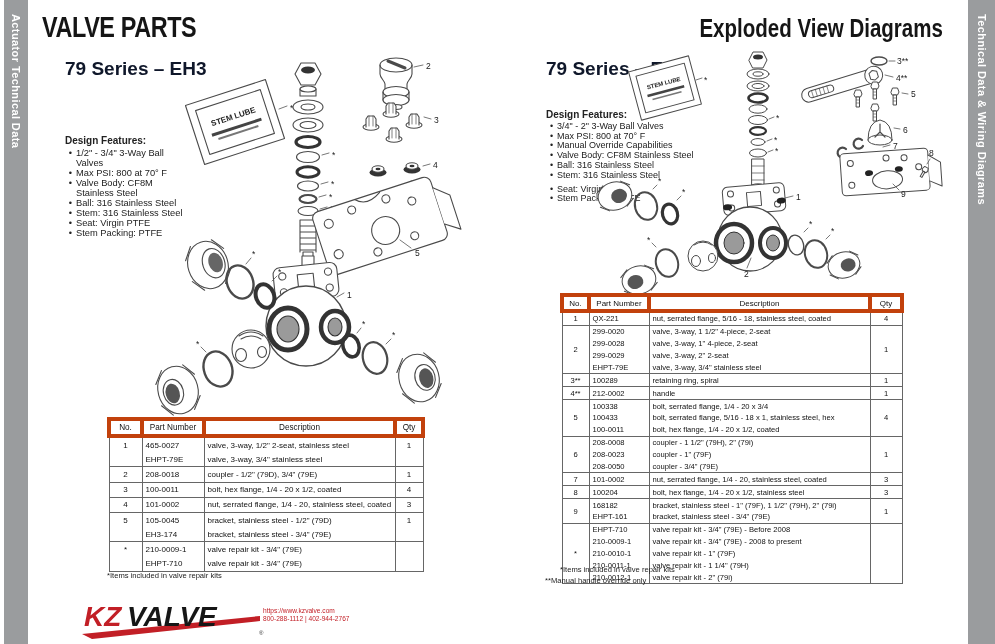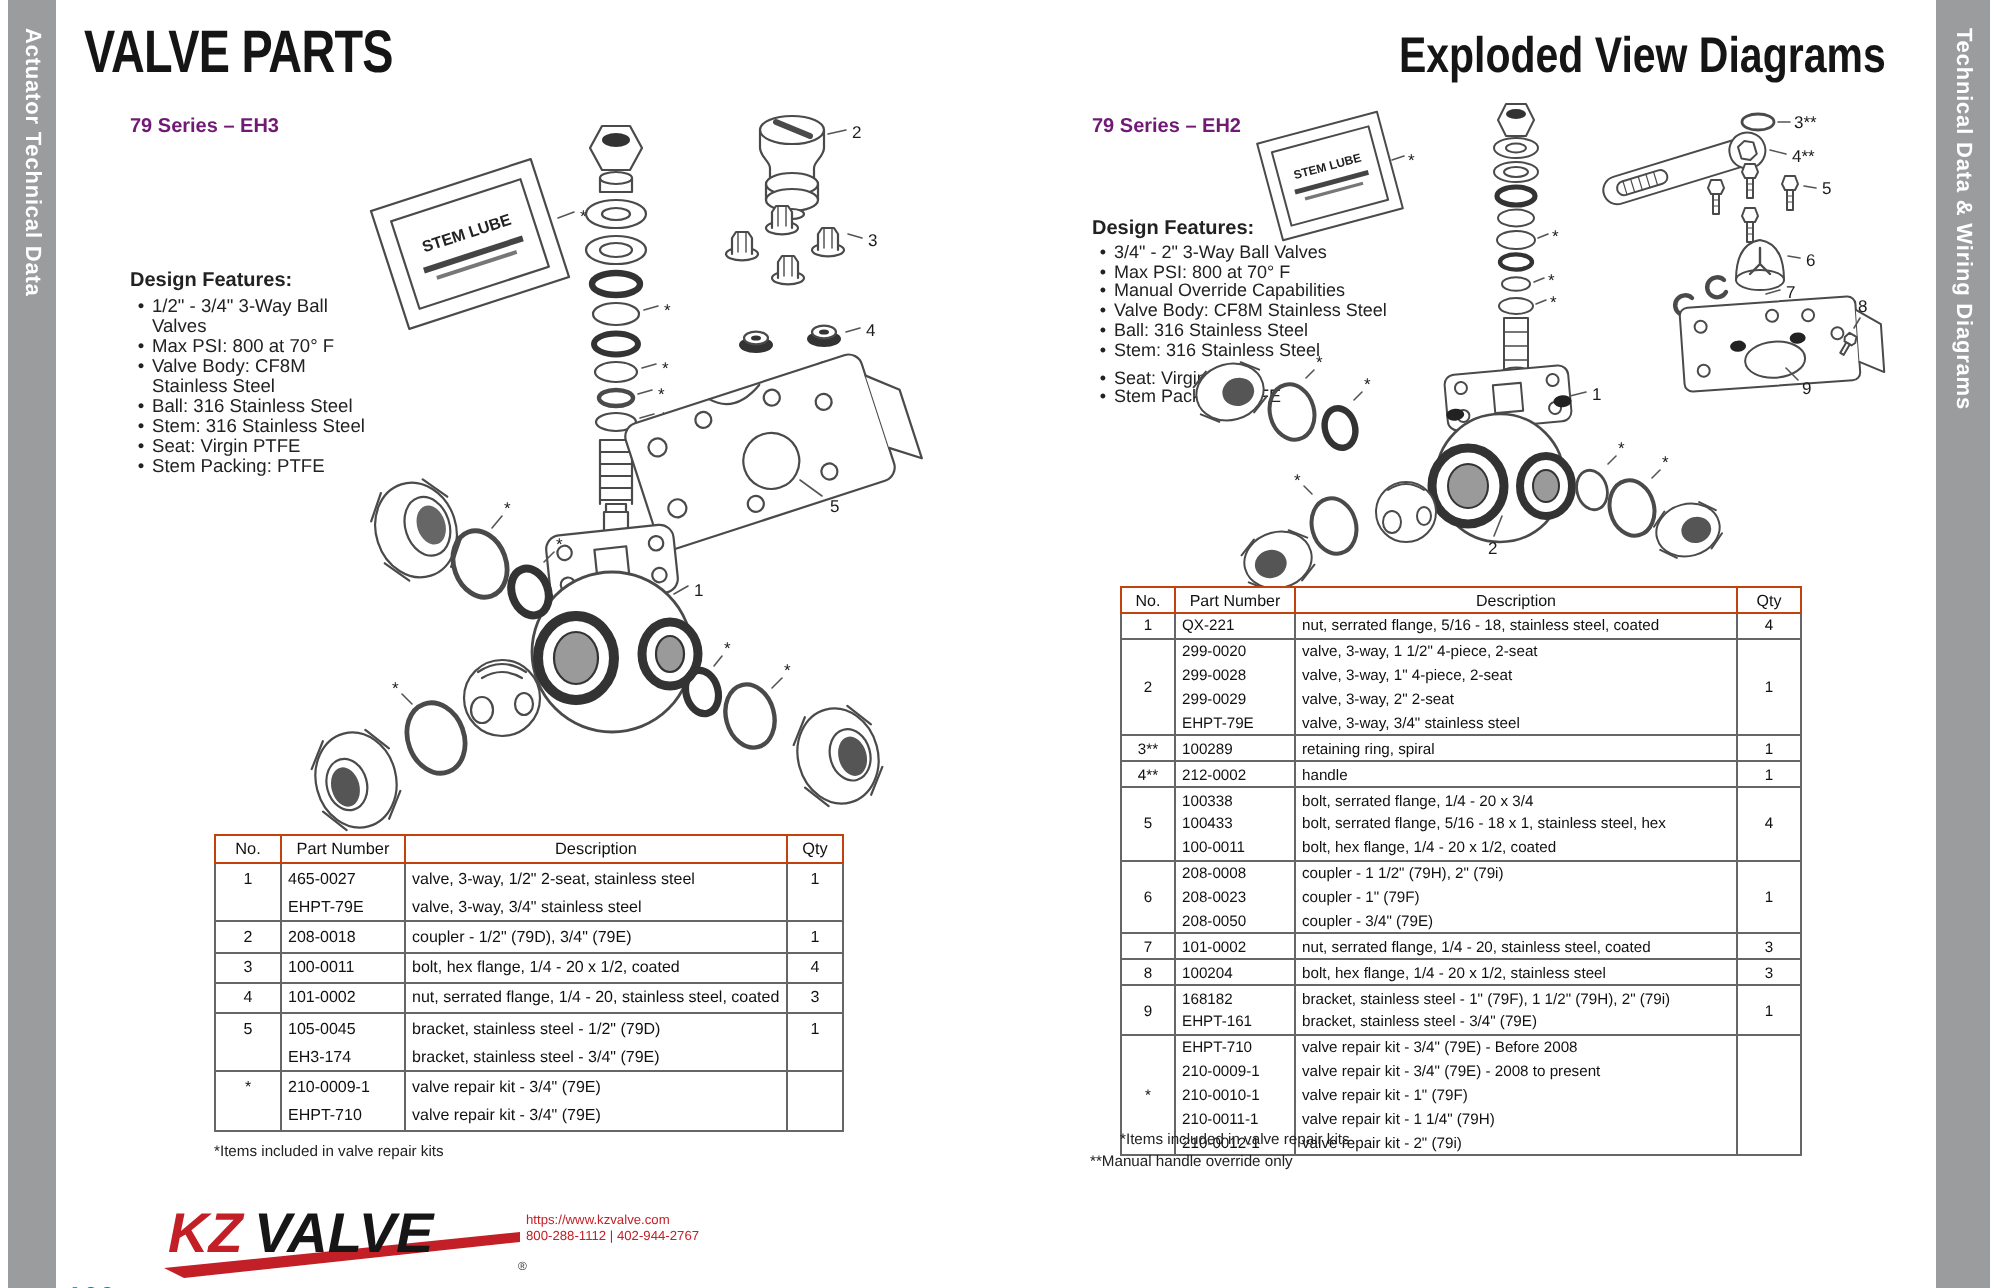--- a/index.html
+++ b/index.html
@@ -9,34 +9,34 @@
   .sidebar{position:absolute;top:0;height:644px;background:#9a9c9e;display:flex;justify-content:center;}
   .sidebar-left{left:4px;width:24px;}
   .sidebar-right{right:0;width:27px;}
   .sidebar .vtext{writing-mode:vertical-rl;font-size:11px;font-weight:bold;color:#fff;
                   padding-top:14px;letter-spacing:0.4px;white-space:nowrap;}
   
   .title-left{position:absolute;left:42px;top:10px;font-size:30px;font-weight:bold;
               letter-spacing:-0.5px;transform:scaleX(0.78);transform-origin:left top;color:#151515;}
   .title-right{position:absolute;right:52px;top:14px;font-size:25px;font-weight:bold;
                transform:scaleX(0.82);transform-origin:right top;color:#151515;}
-  .series-title{position:absolute;font-size:10px;font-weight:bold;color:#701a75;}
+  .series-title{position:absolute;font-size:19px;font-weight:bold;color:#0f172a;}
   .series-left{left:65px;top:58px;}
   .series-right{left:546px;top:58px;}
   
   .features{position:absolute;font-size:9.3px;line-height:10px;color:#222;}
   .features-left{left:65px;top:136px;width:128px;}
   .features-right{left:546px;top:110px;width:210px;font-size:9px;line-height:9.8px;}
   .features .fhead{font-weight:bold;font-size:10px;margin-bottom:2px;}
   .feat-row{display:flex;}
   .feat-row .bullet{width:11px;flex:0 0 11px;text-align:center;}
   .flist2{margin-top:4px;}
   
   .parts-table{position:absolute;border-collapse:collapse;table-layout:fixed;background:#fff;color:#111;}
-  .parts-table th{border:1px solid #c2410c;font-weight:normal;text-align:center;padding:2px 2px;}
+  .parts-table th{border:4px solid #c2410c;font-weight:normal;text-align:center;padding:2px 2px;}
   .parts-table td{border-left:1px solid #666;border-right:1px solid #666;}
   .parts-table{border:1px solid #666;}
   .parts-table tr.group-start td{border-top:1px solid #666;}
   .parts-table .c-no,.parts-table .c-qty{text-align:center;}
   #tableL{left:107px;top:417px;width:314px;font-size:8px;}
   #tableL th{font-size:8.2px;}
   #tableL td{padding:2.6px 3px;vertical-align:top;}
   #tableR{left:560px;top:293px;width:340px;font-size:7.6px;}
   #tableR th{font-size:8px;padding:1.5px 2px;}
   #tableR td{padding:1.45px 3px;vertical-align:middle;}

